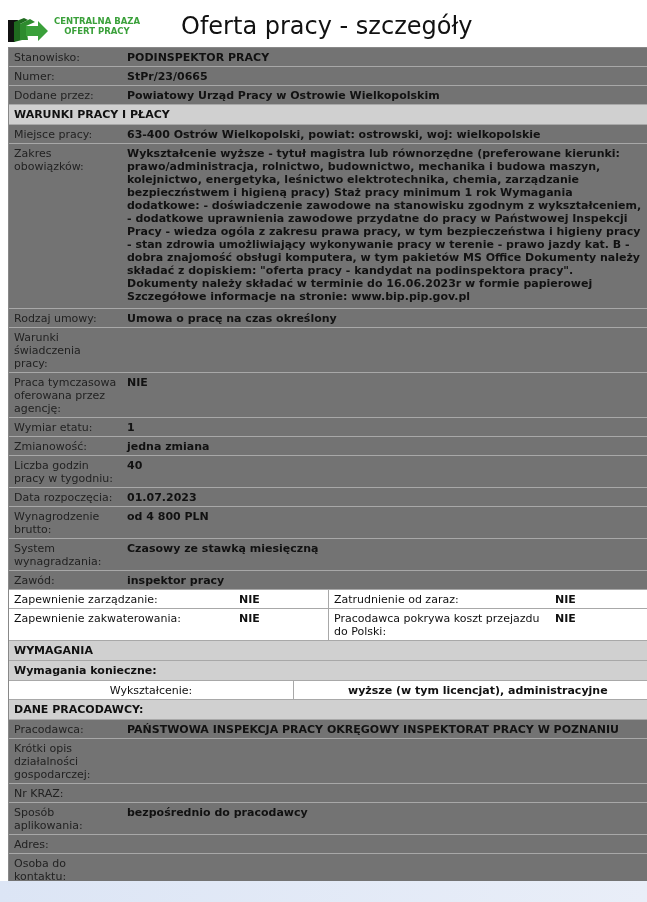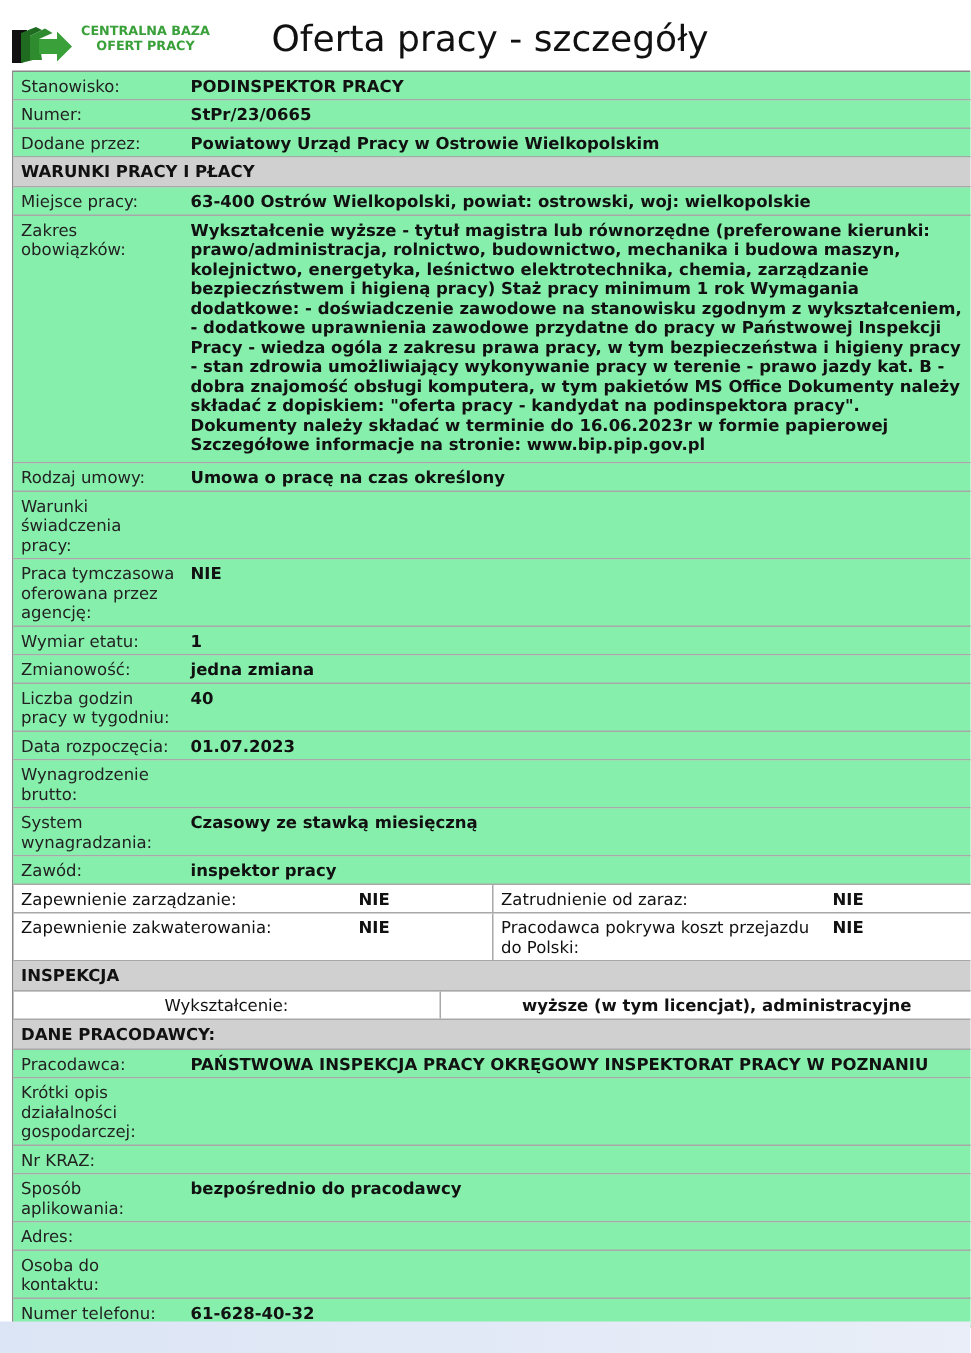--- a/index.html
+++ b/index.html
@@ -24,21 +24,21 @@
     font-size: 24px; color: #111; font-family: "DejaVu Sans", sans-serif;
   }
   .hr { position: absolute; left: 8px; top: 47px; width: 639px; height: 1px; background: #888; }
 
   .doc {
     position: absolute; left: 8px; top: 48px; width: 639px;
     border-left: 1px solid #888;
   }
   .row {
     display: flex; border-bottom: 1px solid #a8a8a8; box-sizing: border-box;
-    background: #86efac;
+    background: #737373;
   }
   .row .lbl {
     width: 112px; padding: 3px 4px 2px 5px; flex: none; box-sizing: border-box;
     line-height: 13px; color: #222;
   }
   .row .val {
     flex: 1; padding: 3px 4px 2px 6px; font-weight: bold; line-height: 13px; color: #111;
   }
   .section {
     background: #d0d0d0; font-weight: bold; padding: 3px 5px; line-height: 13px;
@@ -123,20 +123,21 @@
   <div class="row">
     <div class="lbl">Liczba godzin pracy w tygodniu:</div>
     <div class="val">40</div>
   </div>
   <div class="row">
     <div class="lbl">Data rozpoczęcia:</div>
     <div class="val">01.07.2023</div>
   </div>
   <div class="row">
     <div class="lbl">Wynagrodzenie brutto:</div>
+    <div class="val">od 4 800 PLN</div>
   </div>
   <div class="row">
     <div class="lbl">System wynagradzania:</div>
     <div class="val">Czasowy ze stawką miesięczną</div>
   </div>
   <div class="row">
     <div class="lbl">Zawód:</div>
     <div class="val">inspektor pracy</div>
   </div>
 
@@ -146,21 +147,22 @@
     <div class="c3">Zatrudnienie od zaraz:</div>
     <div class="c4">NIE</div>
   </div>
   <div class="row4">
     <div class="c1">Zapewnienie zakwaterowania:</div>
     <div class="c2">NIE</div>
     <div class="c3">Pracodawca pokrywa koszt przejazdu do Polski:</div>
     <div class="c4">NIE</div>
   </div>
 
-  <div class="section">INSPEKCJA</div>
+  <div class="section">WYMAGANIA</div>
+  <div class="section">Wymagania konieczne:</div>
 
   <div class="row-req">
     <div class="rl">Wykształcenie:</div>
     <div class="rv">wyższe (w tym licencjat), administracyjne</div>
   </div>
 
   <div class="section">DANE PRACODAWCY:</div>
 
   <div class="row">
     <div class="lbl">Pracodawca:</div>

